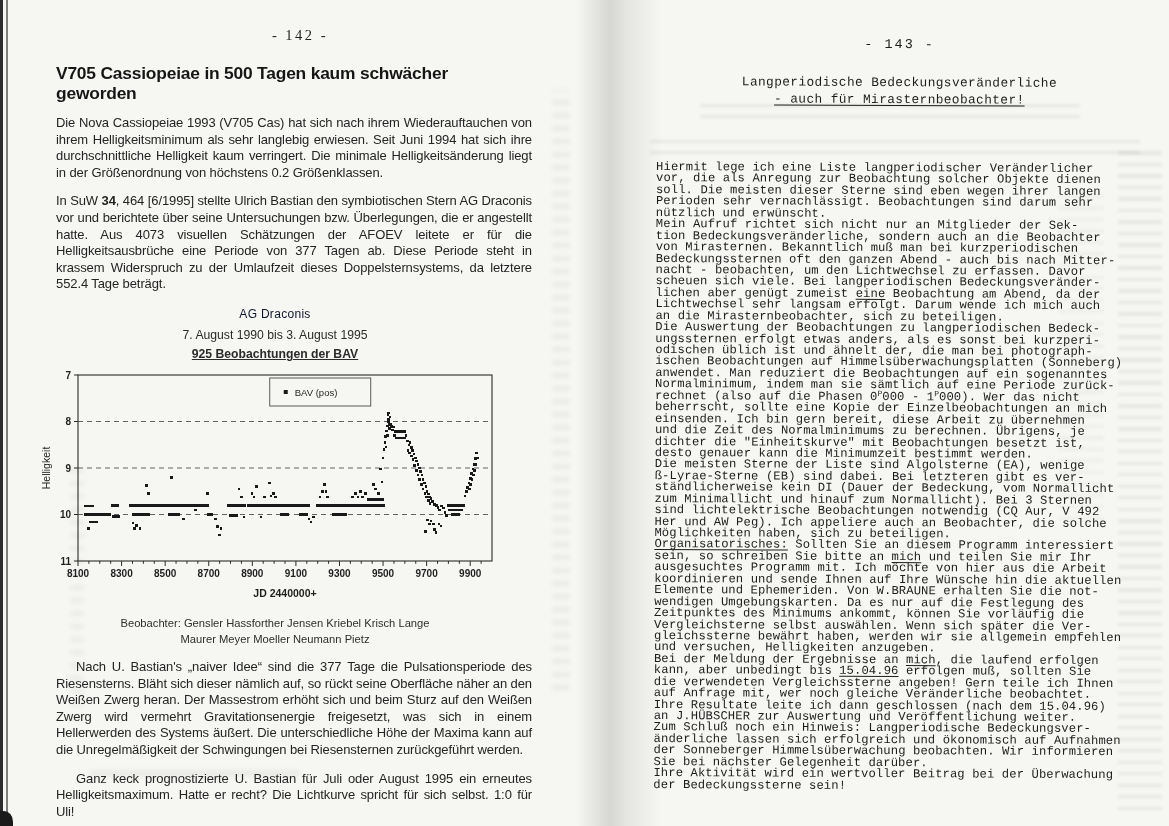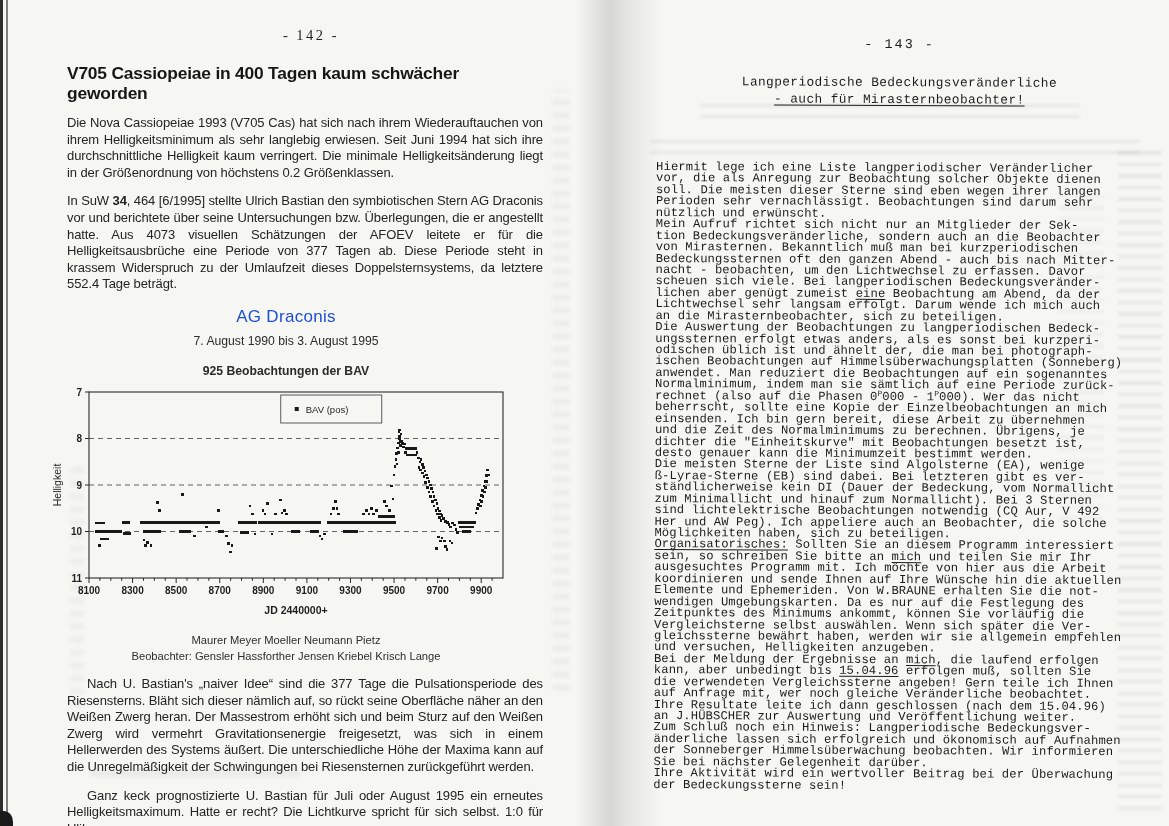--- a/index.html
+++ b/index.html
@@ -14,34 +14,34 @@
   .edge-line2{position:absolute;left:6px;top:0;width:2px;height:826px;background:#555;opacity:.75;}
   .corner-blob{position:absolute;left:0;bottom:0;width:13px;height:15px;background:#1a1a1a;border-radius:0 70% 0 0;}
   .gutter{position:absolute;left:576px;top:0;width:86px;height:826px;
     background:linear-gradient(90deg,rgba(110,110,108,0) 0%,rgba(100,100,98,.22) 40%,rgba(120,120,118,.14) 58%,rgba(110,110,108,0) 100%);}
   .bleed{position:absolute;pointer-events:none;}
   .bleed-h{background:repeating-linear-gradient(0deg,rgba(90,90,88,.5) 0 3px,rgba(0,0,0,0) 3px 11.5px);filter:blur(1.6px);}
   .bleed-v{background:repeating-linear-gradient(0deg,rgba(90,90,88,.55) 0 5px,rgba(0,0,0,0) 5px 13px);filter:blur(2px);}
   .streak{position:absolute;background:rgba(120,120,118,.5);filter:blur(2.5px);}
 
   
-  .page-left{position:absolute;left:21px;top:0;width:580px;height:718px;}
+  .page-left{position:absolute;left:10px;top:0;width:580px;height:718px;}
   .pagenum-left{margin:27px 0 0 0;text-align:center;font-family:"Liberation Serif",serif;
     font-size:14.5px;letter-spacing:2.5px;color:#1f1f1f;}
   .lp-col{margin-left:46px;width:476px;}
   h1.art{margin:19px 0 0 0;font-size:17.4px;line-height:20px;font-weight:bold;color:#161616;letter-spacing:-0.2px;}
   p.body-p{margin:12px 0 0 0;font-size:13px;line-height:16.6px;text-align:justify;color:#242424;letter-spacing:-0.1px;}
   p.indent{text-indent:20px;}
   .h2gap{margin-top:10px;}
 
   
   .figure{margin:14px 0 0 30px;width:470px;text-align:center;}
-  .fig-title{font-size:17px;color:#1d4ed8;letter-spacing:.3px;}
+  .fig-title{font-size:12px;color:#0f172a;letter-spacing:.3px;}
   .fig-sub{font-size:12.2px;font-weight:normal;color:#2b2b2b;margin-top:7px;}
-  .fig-sub2{font-size:12.2px;font-weight:bold;color:#2b2b2b;margin-top:16px;}
+  .fig-sub2{font-size:12.2px;font-weight:bold;color:#2b2b2b;margin-top:5px;text-decoration:underline;}
   svg{display:block;margin-top:8px;}
   .fig-cap{font-size:11.2px;color:#2e2e2e;margin-top:4px;line-height:16px;}
 
   
   .page-right{position:absolute;left:600px;top:0;width:569px;height:826px;transform:rotate(.25deg);}
   .rp-col{margin-left:55px;width:486px;font-family:"Liberation Mono","DejaVu Sans Mono",monospace;color:#1c1c1c;}
   .pagenum-right{margin:37px 0 0 0;text-align:center;font-size:13.5px;letter-spacing:2px;color:#1c1c1c;}
   .rp-title{margin-top:23px;text-align:center;font-size:12.8px;line-height:16.5px;letter-spacing:.4px;}
   .rp-title .ul{text-decoration:underline;text-underline-offset:2px;}
   .rp-body{margin-top:55px;font-size:12.2px;line-height:11.45px;letter-spacing:.1px;white-space:pre;}
@@ -62,21 +62,21 @@
 <div class="bleed bleed-h" style="left:700px;top:98px;width:380px;height:20px;opacity:.2;"></div>
 <div class="bleed bleed-h" style="left:650px;top:138px;width:490px;height:16px;opacity:.2;"></div>
 <div class="bleed bleed-h" style="left:1118px;top:150px;width:44px;height:660px;opacity:.2;"></div>
 <div class="bleed bleed-h" style="left:1058px;top:190px;width:46px;height:330px;opacity:.1;"></div>
 <div class="streak" style="left:90px;top:771px;width:210px;height:5px;opacity:.25;"></div>
 
 <div class="page-left">
   <div class="pagenum-left">- 142 -</div>
 
   <div class="lp-col">
-    <h1 class="art">V705 Cassiopeiae in 400 Tagen kaum schwächer geworden</h1>
+    <h1 class="art">V705 Cassiopeiae in 500 Tagen kaum schwächer geworden</h1>
     <p class="body-p">Die Nova Cassiopeiae 1993 (V705 Cas) hat sich nach ihrem Wiederauftauchen von ihrem Helligkeitsminimum als sehr langlebig erwiesen. Seit Juni 1994 hat sich ihre durchschnittliche Helligkeit kaum verringert. Die minimale Helligkeitsänderung liegt in der Größenordnung von höchstens 0.2 Größenklassen.</p>
 
     <p class="body-p" id="para2">In SuW <b>34</b>, 464 [6/1995] stellte Ulrich Bastian den symbiotischen Stern AG Draconis vor und berichtete über seine Untersuchungen bzw. Überlegungen, die er angestellt hatte. Aus 4073 visuellen Schätzungen der AFOEV leitete er für die Helligkeitsausbrüche eine Periode von 377 Tagen ab. Diese Periode steht in krassem Widerspruch zu der Umlaufzeit dieses Doppelsternsystems, da letztere 552.4 Tage beträgt.</p>
   </div>
 
   <div class="figure">
     <div class="fig-title">AG Draconis</div>
     <div class="fig-sub">7. August 1990 bis 3. August 1995</div>
     <div class="fig-sub2">925 Beobachtungen der BAV</div>
     <svg id="lc" width="470" height="242" xmlns="http://www.w3.org/2000/svg">
@@ -567,22 +567,22 @@
           <rect x="435.4" y="82.8" width="2.6" height="2.6"></rect>
           <rect x="435.9" y="87.5" width="2.6" height="2.6"></rect>
         </g>
         <g>
           <rect x="229.74736842105264" y="9" width="101" height="28" fill="none" stroke="#4a4a4a" stroke-width="0.9"></rect>
           <rect x="243.74736842105264" y="21" width="4" height="4" fill="#191919"></rect>
           <text x="254.74736842105264" y="26.5" font-family="Liberation Sans, sans-serif" font-size="9.5" fill="#1f1f1f">BAV (pos)</text>
         </g>
       </svg>
     <div class="fig-cap">
+      <div>Beobachter: Gensler Hassforther Jensen Kriebel Krisch Lange</div>
       <div>Maurer Meyer Moeller Neumann Pietz</div>
-      <div>Beobachter: Gensler Hassforther Jensen Kriebel Krisch Lange</div>
     </div>
   </div>
 
   <div class="lp-col">
     <p class="body-p indent" style="margin-top:12px;">Nach U. Bastian's „naiver Idee“ sind die 377 Tage die Pulsationsperiode des Riesensterns. Bläht sich dieser nämlich auf, so rückt seine Oberfläche näher an den Weißen Zwerg heran. Der Massestrom erhöht sich und beim Sturz auf den Weißen Zwerg wird vermehrt Gravitationsenergie freigesetzt, was sich in einem Hellerwerden des Systems äußert. Die unterschiedliche Höhe der Maxima kann auf die Unregelmäßigkeit der Schwingungen bei Riesensternen zurückgeführt werden.</p>
     <p class="body-p indent">Ganz keck prognostizierte U. Bastian für Juli oder August 1995 ein erneutes Helligkeitsmaximum. Hatte er recht? Die Lichtkurve spricht für sich selbst. 1:0 für Uli!</p>
 
   </div>
 </div>
 

